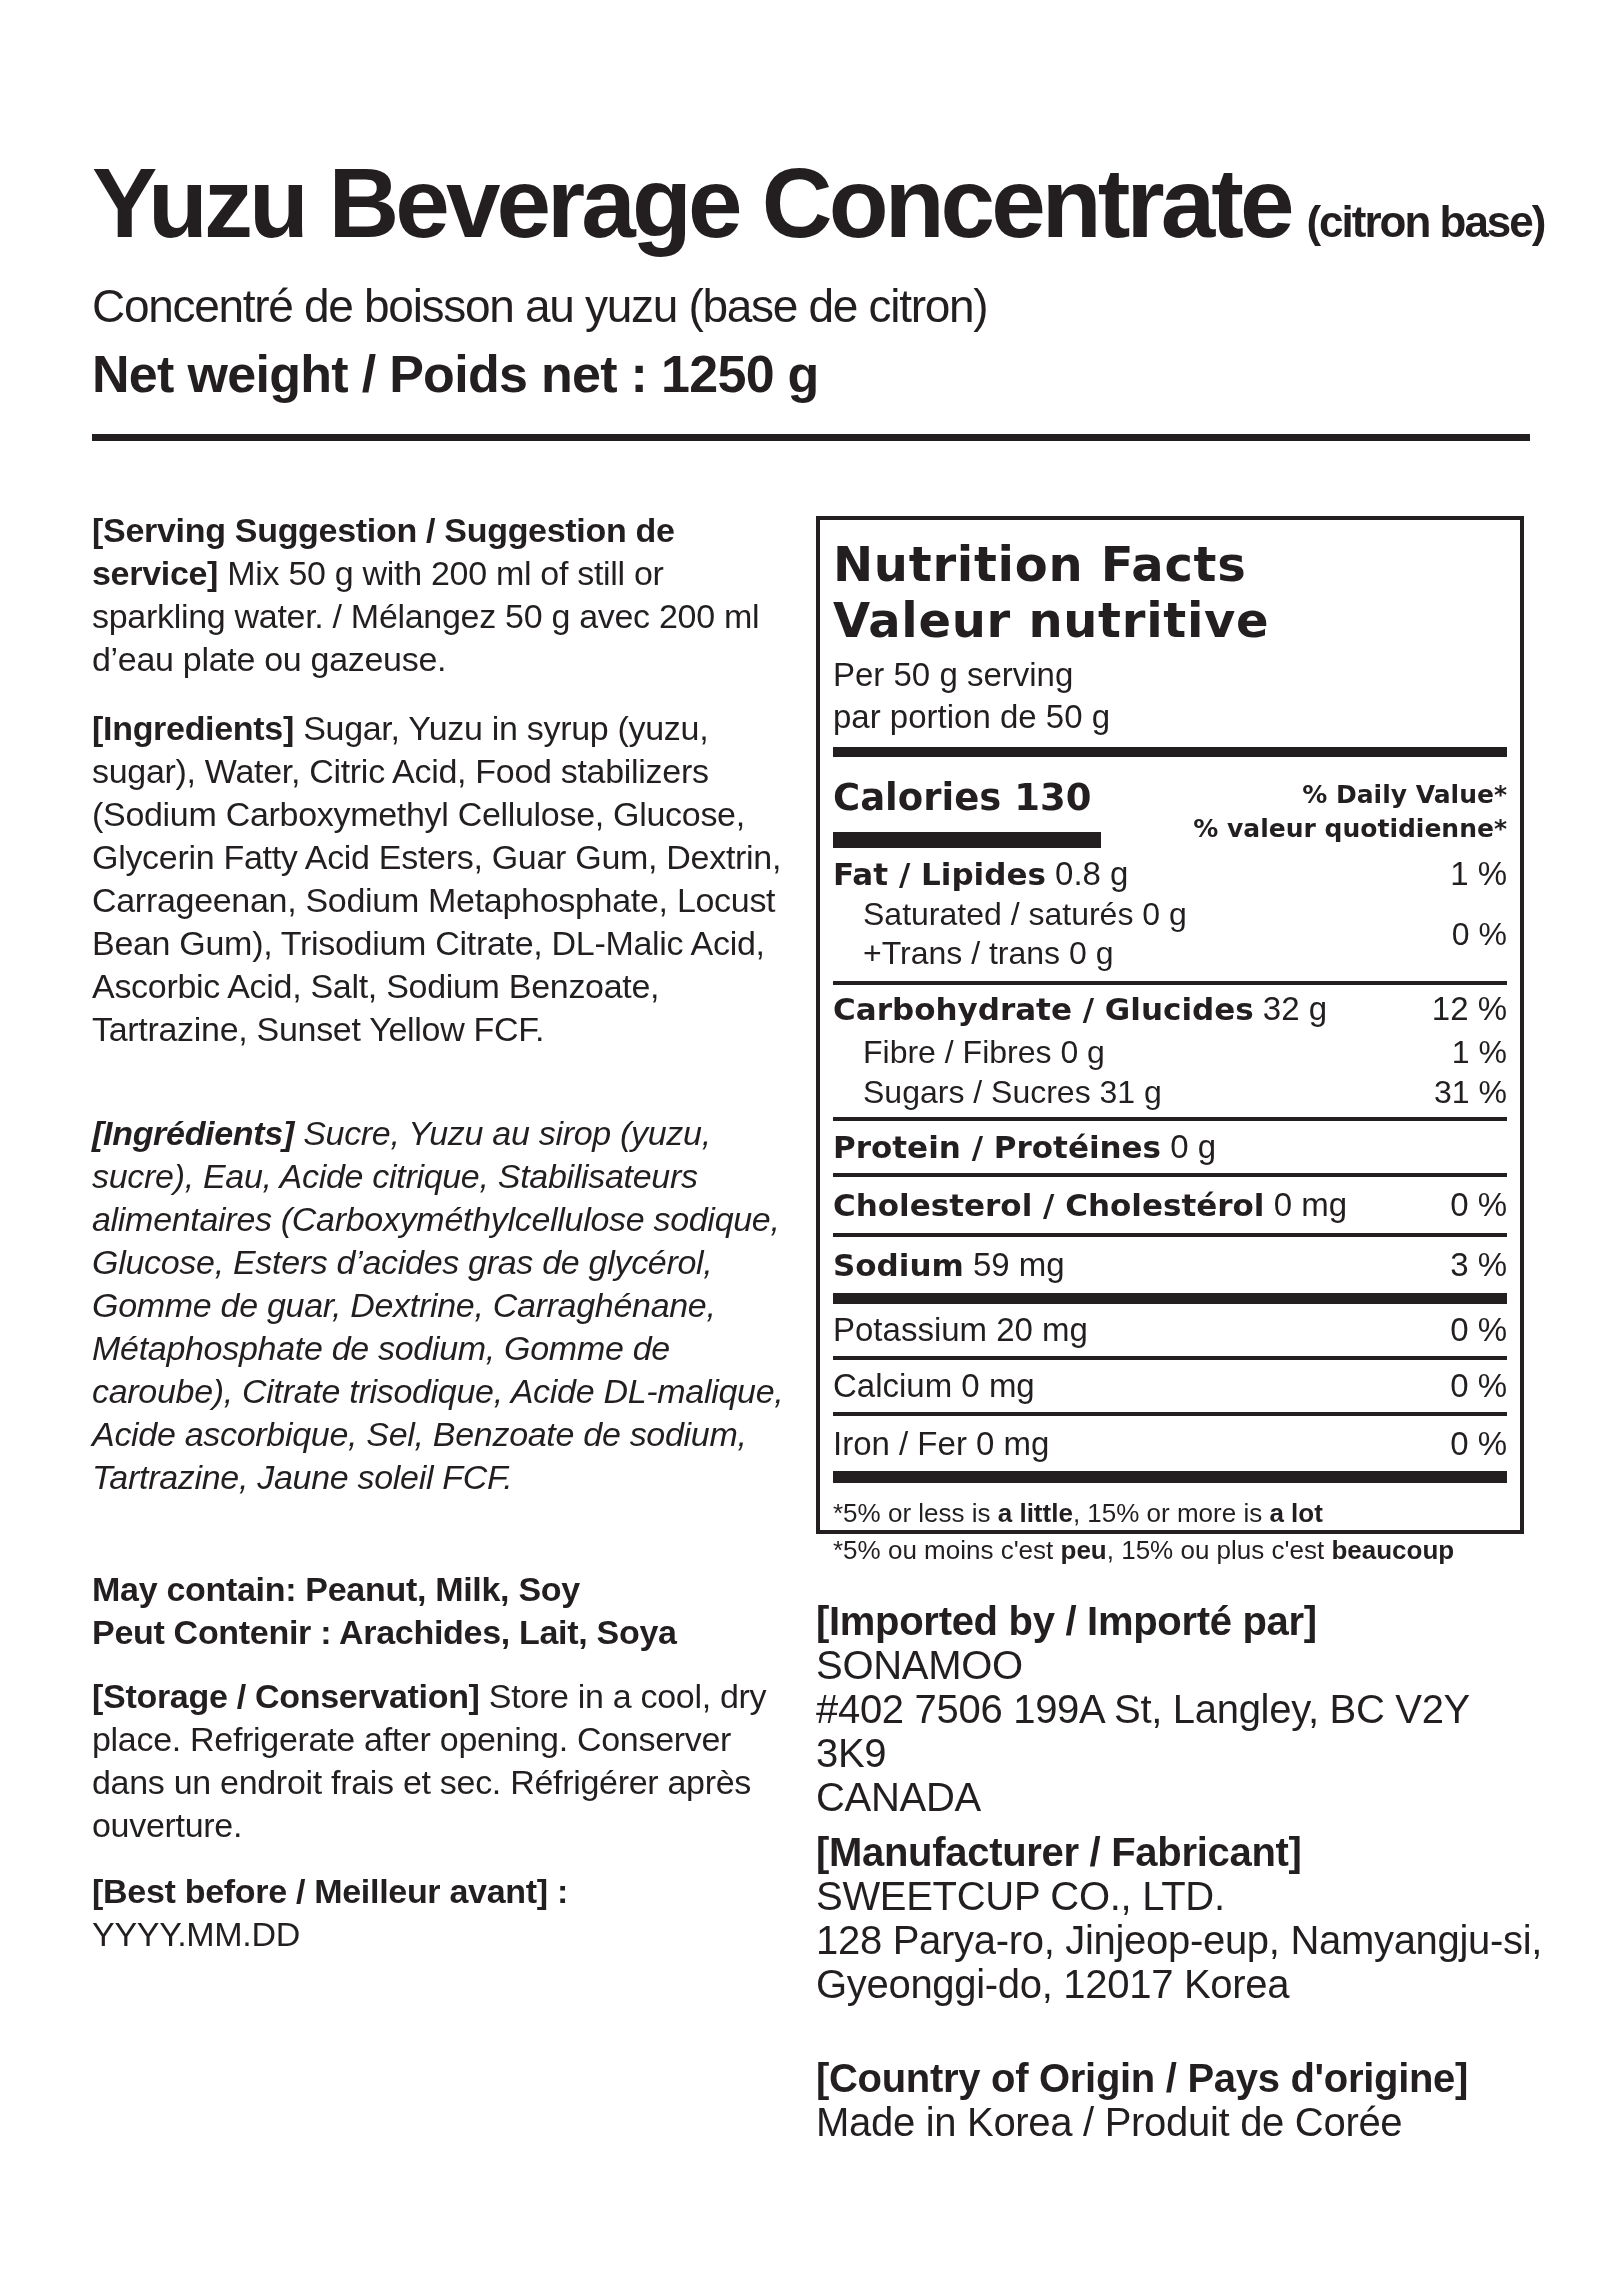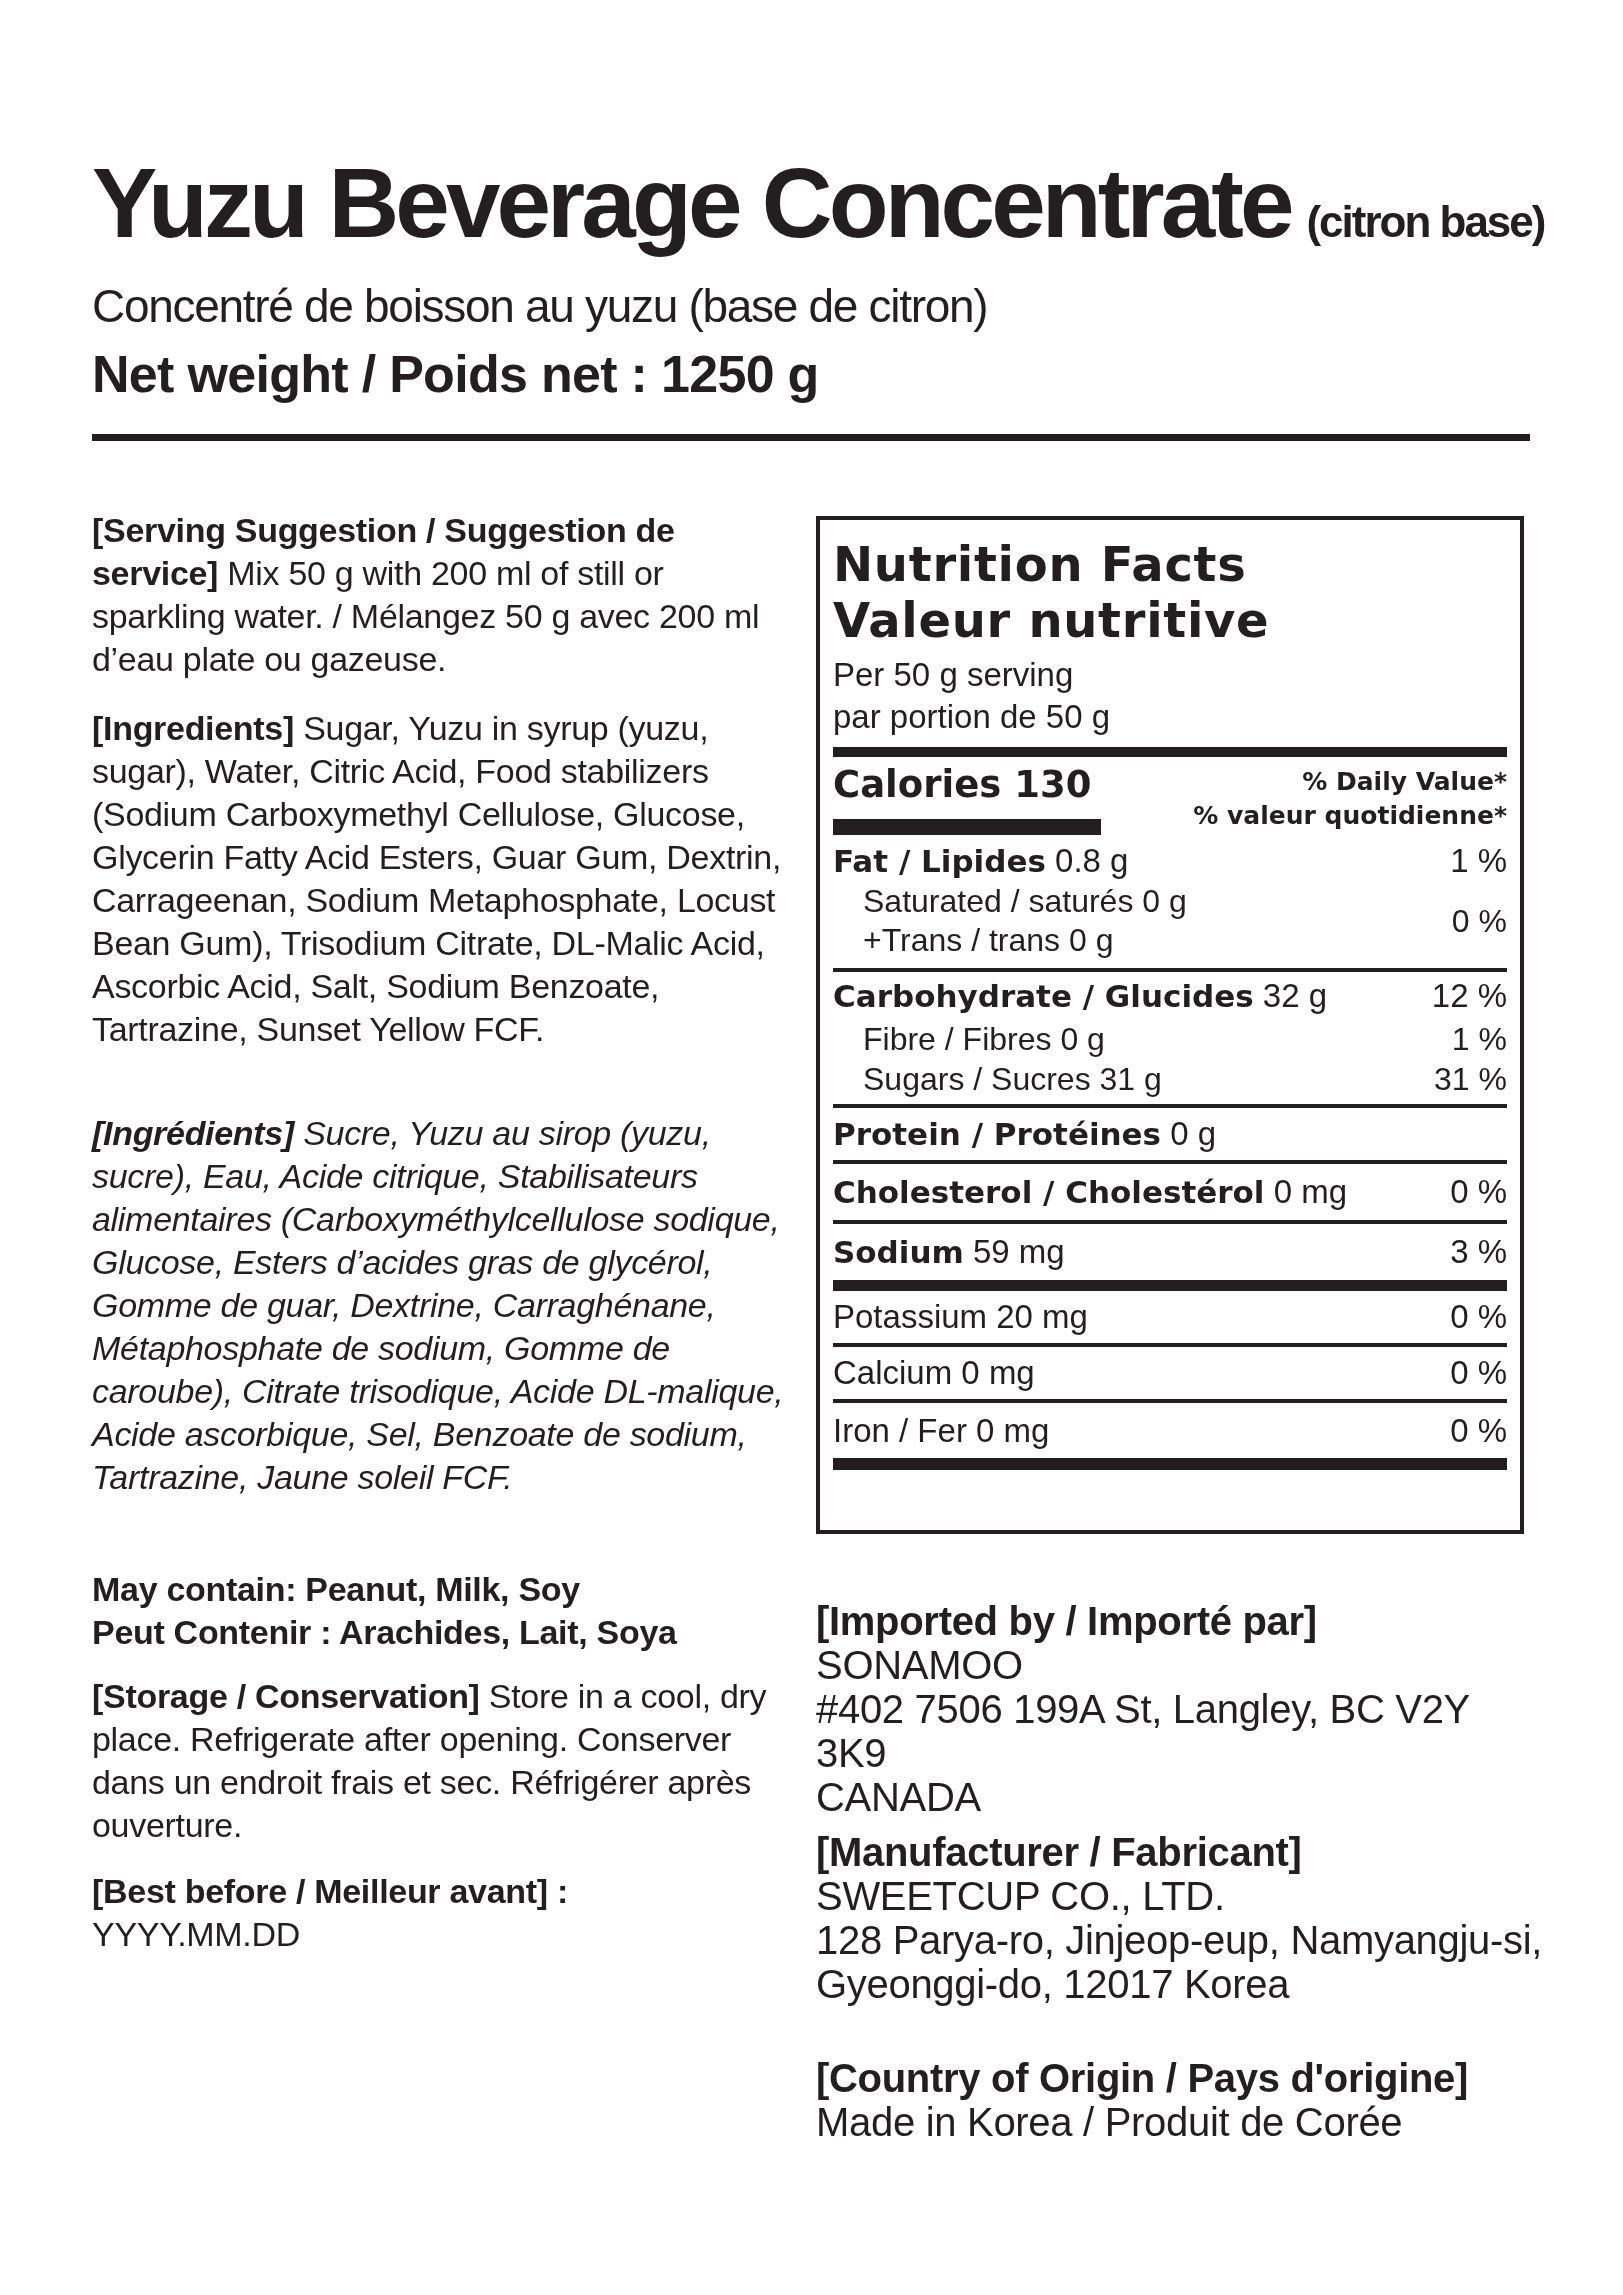--- a/index.html
+++ b/index.html
@@ -29,21 +29,21 @@
   #nf { position:absolute; left:816px; top:516px; width:708px; height:1018px;
         border:4.6px solid #231f20; box-sizing:border-box; padding:0 13px 0 13px; }
   #nf .h1 { font-family:"DejaVu Sans", sans-serif; font-weight:bold; font-size:48px; line-height:56px; margin-top:15.7px; letter-spacing:0.7px; }
   #nf .serv { font-size:33px; line-height:42px; margin-top:6.5px; }
   .bar { background:#231f20; }
   .thick { height:9.2px; margin-top:9.2px; }
   .mid { height:3.9px; }
   .row { display:flex; justify-content:space-between; align-items:baseline; font-size:33px; }
   .row .lab b { font-family:"DejaVu Sans", sans-serif; font-weight:bold; font-size:31px; }
   .row .dv { text-align:right; }
-  .cal-wrap { display:flex; justify-content:space-between; margin-top:5px; }
+  .cal-wrap { display:flex; justify-content:space-between; margin-top:18px; }
   .cal { font-family:"DejaVu Sans", sans-serif; font-weight:bold; font-size:37px; line-height:46px; }
   .calbar { width:268px; height:15.7px; background:#231f20; margin-top:11.8px; }
   .dvh { text-align:right; font-family:"DejaVu Sans", sans-serif; font-weight:bold; font-size:25px; line-height:34px; padding-top:3.9px; }
   .ind { padding-left:30px; }
   .foot { font-size:26px; line-height:37px; margin-top:11.8px; }
 
   
   .rcol { position:absolute; left:816px; width:733px; font-size:40px; line-height:44px; letter-spacing:-0.3px; }
   .rcol .lbl { font-weight:bold; display:block; }
   #importer { top:1599px; }
@@ -156,20 +156,24 @@
     <span>Calcium 0 mg</span>
     <span class="dv">0 %</span>
   </div>
   <div class="bar mid"></div>
   <div class="row" style="line-height:55px;">
     <span>Iron / Fer 0 mg</span>
     <span class="dv">0 %</span>
   </div>
   <div class="bar" style="height:11.8px;"></div>
 
+  <div class="foot">
+    <div><span>*5% or less is </span><b>a little</b><span>, 15% or more is </span><b>a lot</b></div>
+    <div><span>*5% ou moins c'est </span><b>peu</b><span>, 15% ou plus c'est </span><b>beaucoup</b></div>
+  </div>
 </div>
 
 <div id="importer" class="rcol">
   <span class="lbl">[Imported by / Importé par]</span>
   <div>SONAMOO</div>
   <div>#402 7506 199A St, Langley, BC V2Y 3K9</div>
   <div>CANADA</div>
 </div>
 <div id="manuf" class="rcol">
   <span class="lbl">[Manufacturer / Fabricant]</span>

